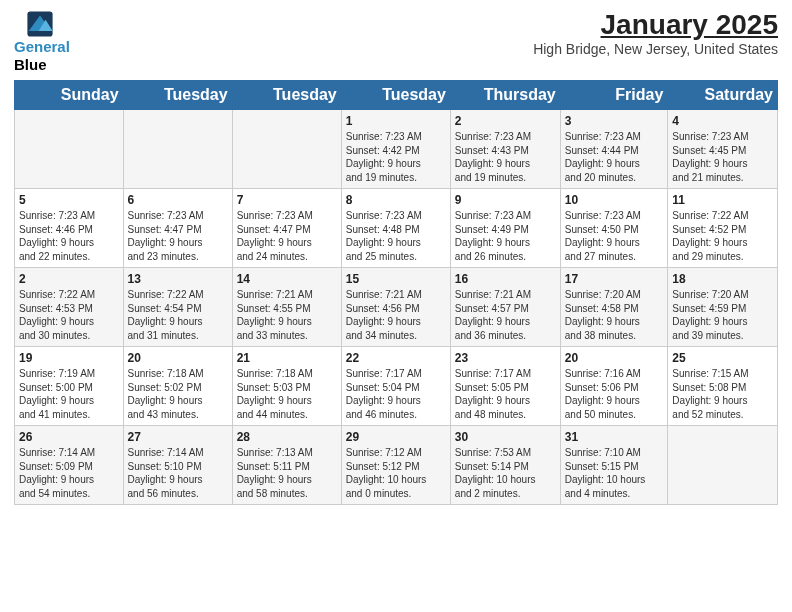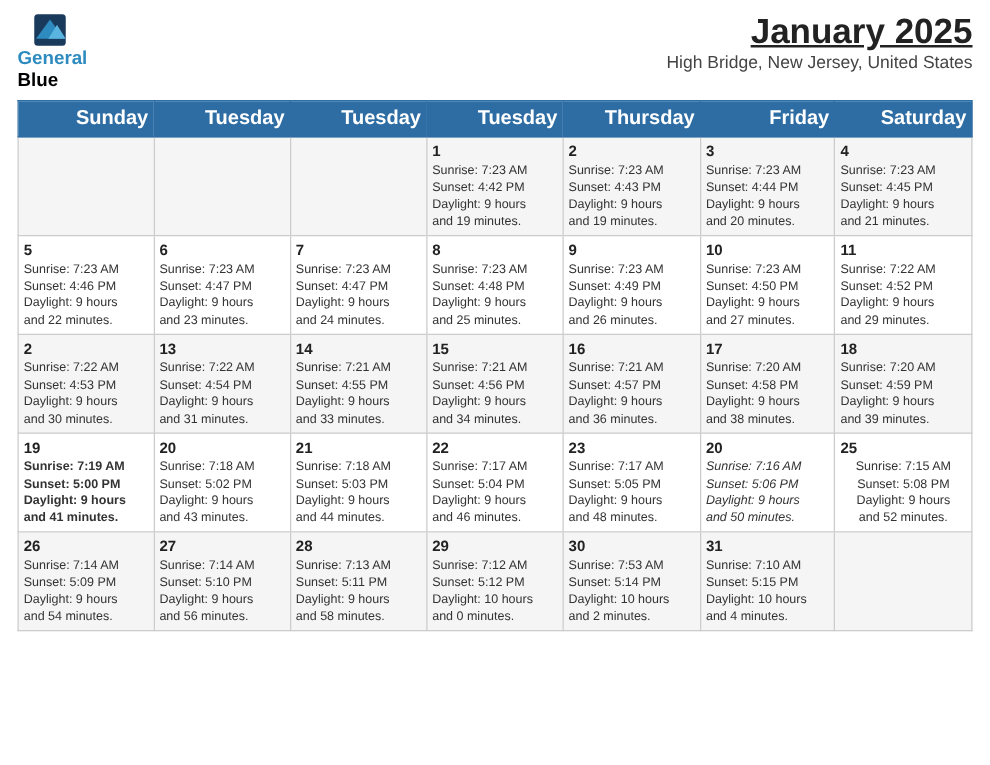--- a/index.html
+++ b/index.html
@@ -268,21 +268,21 @@
             <span class="day-num">18</span>
             <div class="day-info" style="white-space: pre-line;">Sunrise: 7:20 AM
 Sunset: 4:59 PM
 Daylight: 9 hours
 and 39 minutes.</div>
           </td>
         </tr>
         <tr>
           <td>
             <span class="day-num">19</span>
-            <div class="day-info" style="white-space: pre-line; font-weight: bold;">Sunrise: 7:19 AM
+            <div class="day-info" style="white-space: pre-line;">Sunrise: 7:19 AM
 Sunset: 5:00 PM
 Daylight: 9 hours
 and 41 minutes.</div>
           </td>
           <td>
             <span class="day-num">20</span>
             <div class="day-info" style="white-space: pre-line;">Sunrise: 7:18 AM
 Sunset: 5:02 PM
 Daylight: 9 hours
 and 43 minutes.</div>
@@ -303,28 +303,28 @@
           </td>
           <td>
             <span class="day-num">23</span>
             <div class="day-info" style="white-space: pre-line;">Sunrise: 7:17 AM
 Sunset: 5:05 PM
 Daylight: 9 hours
 and 48 minutes.</div>
           </td>
           <td>
             <span class="day-num">20</span>
-            <div class="day-info" style="white-space: pre-line; font-style: italic;">Sunrise: 7:16 AM
+            <div class="day-info" style="white-space: pre-line;">Sunrise: 7:16 AM
 Sunset: 5:06 PM
 Daylight: 9 hours
 and 50 minutes.</div>
           </td>
           <td>
             <span class="day-num">25</span>
-            <div class="day-info" style="white-space: pre-line; text-align: center;">Sunrise: 7:15 AM
+            <div class="day-info" style="white-space: pre-line;">Sunrise: 7:15 AM
 Sunset: 5:08 PM
 Daylight: 9 hours
 and 52 minutes.</div>
           </td>
         </tr>
         <tr>
           <td>
             <span class="day-num">26</span>
             <div class="day-info" style="white-space: pre-line;">Sunrise: 7:14 AM
 Sunset: 5:09 PM

